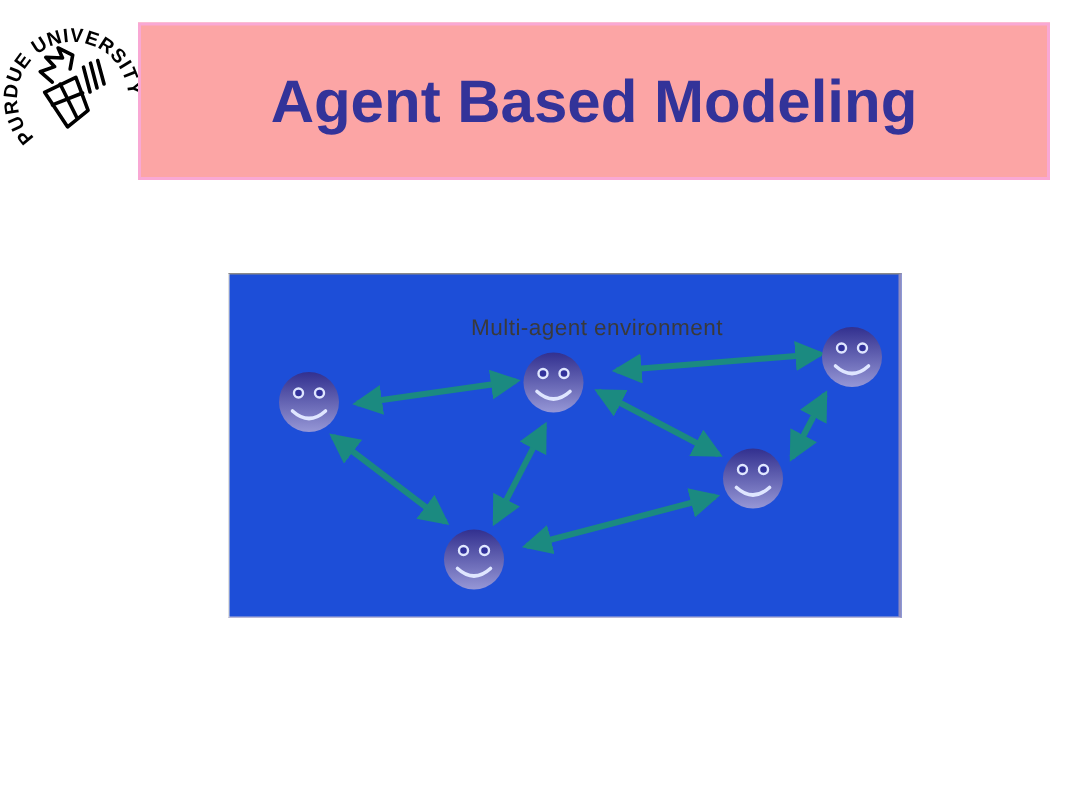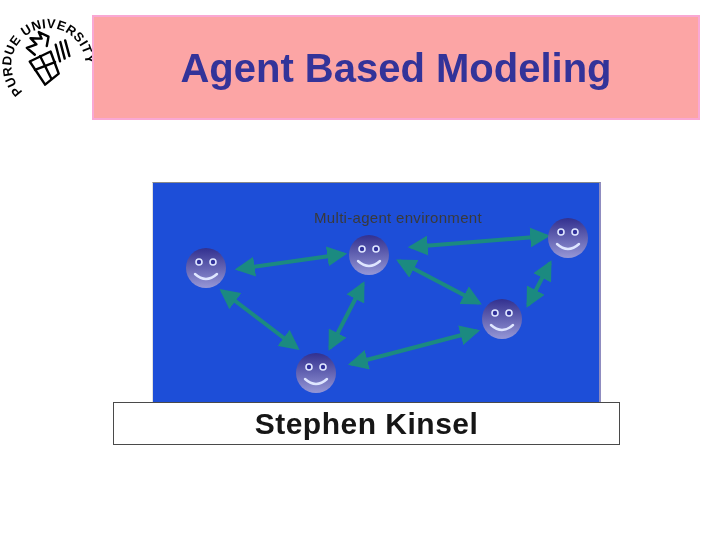--- a/index.html
+++ b/index.html
@@ -139,17 +139,14 @@
           <g transform="translate(163,190)">
             <circle r="20" fill="url(#agentGrad)"></circle>
             <circle cx="-7" cy="-6" r="3" class="eye"></circle>
             <circle cx="7" cy="-6" r="3" class="eye"></circle>
             <path d="M -11,6 Q 0,16 11,6" class="smile"></path>
           </g>
         </g>
     </svg>
   </div>
 
-  <div class="author-box">
-    <span class="author-name">Stephen Kinsel</span>
-  </div>
 
 </div>
 
 </body></html>

